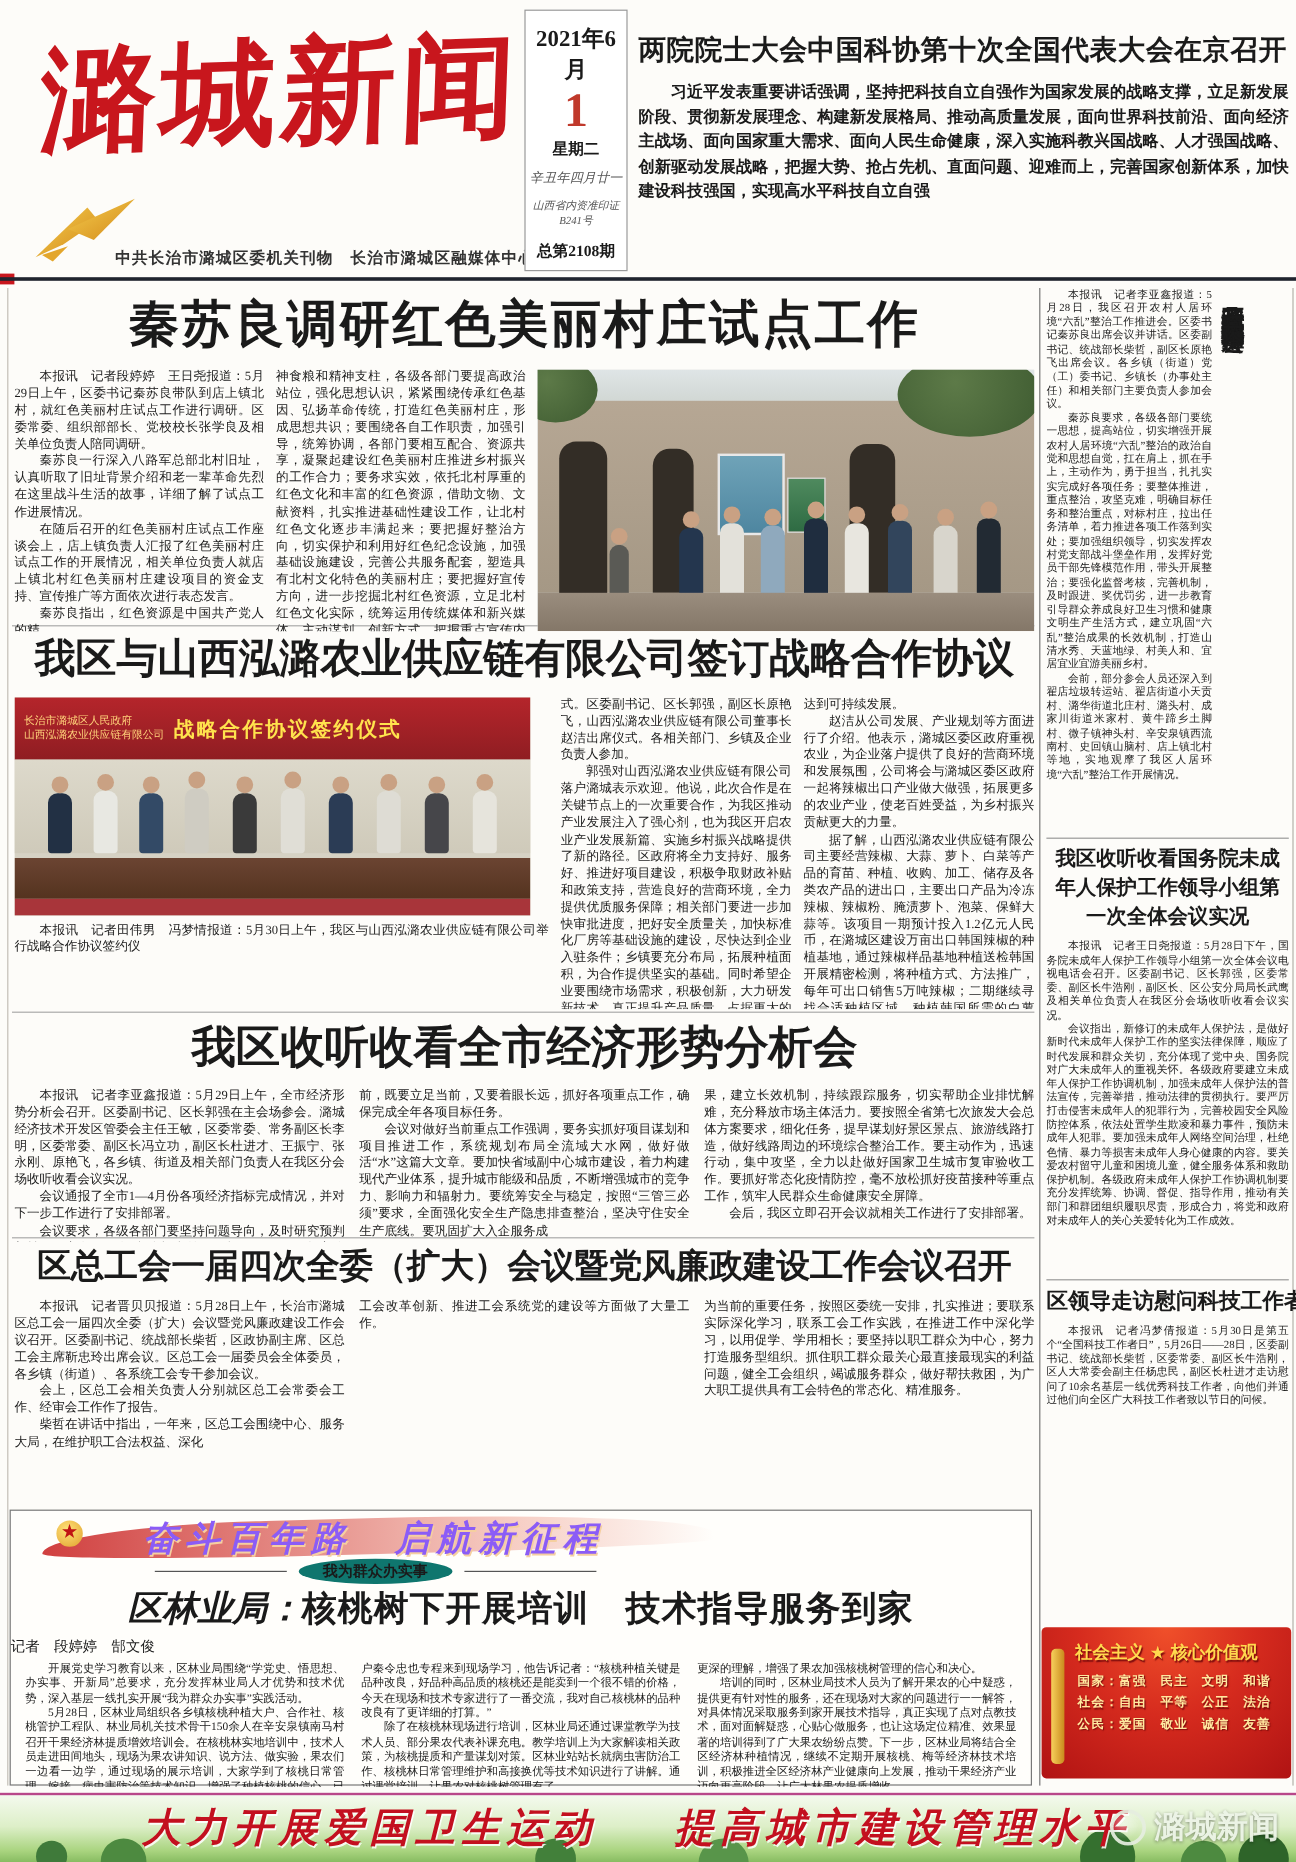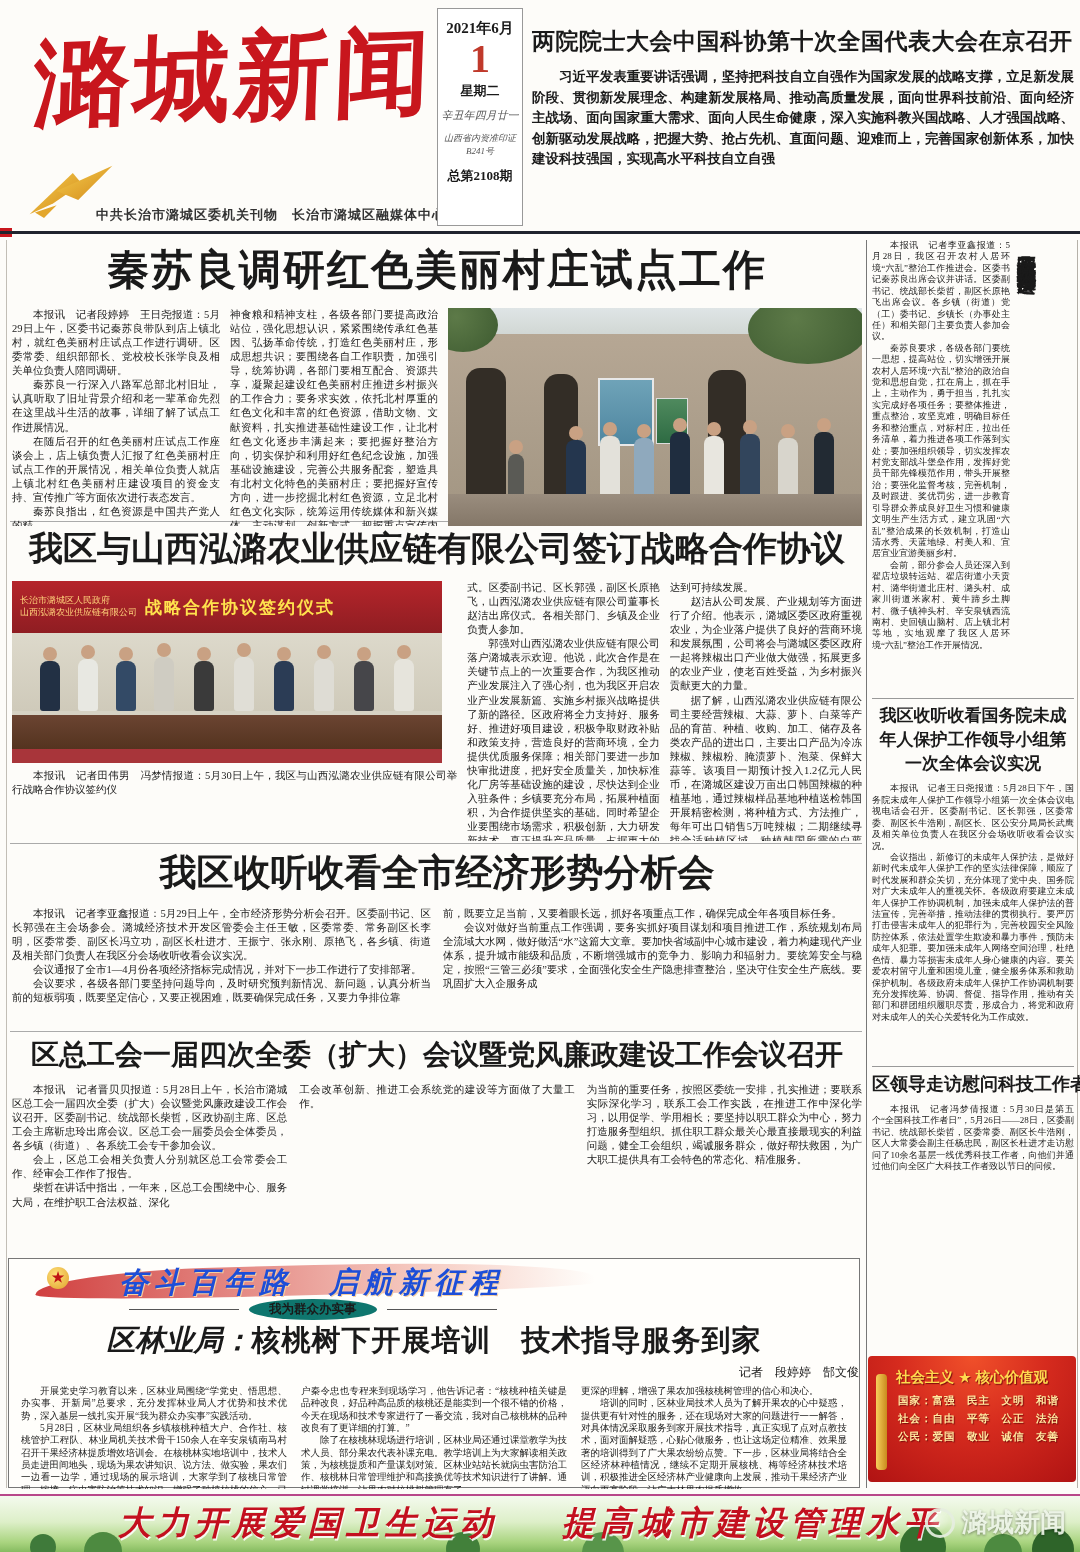--- a/index.html
+++ b/index.html
@@ -8,21 +8,21 @@
   
   .paper-title{position:absolute;left:34px;top:14px;font-size:96px;font-weight:900;
      color:#c8161d;font-family:"DejaVu Serif",serif;letter-spacing:4px;
      transform:rotate(-2deg) skewX(-4deg);white-space:nowrap;}
   .bird{position:absolute;left:26px;top:158px;width:90px;height:64px;}
   .latin{position:absolute;left:128px;top:168px;font-size:21px;font-weight:bold;color:#c8161d;
      letter-spacing:5px;word-spacing:34px;font-family:"Liberation Sans",sans-serif;}
   .organ{position:absolute;left:96px;top:206px;font-size:13px;color:#333;font-weight:bold;letter-spacing:1px;}
   .datebox{position:absolute;left:437px;top:8px;width:86px;height:218px;border:1px solid #999;
      background:#fff;text-align:center;box-sizing:border-box;padding-top:10px;}
-  .datebox .ym{font-size:15px;font-weight:900;}
+  .datebox .ym{font-size:19px;font-weight:900;}
   .datebox .day{font-size:40px;font-weight:900;color:#c0392b;line-height:1.05;}
   .datebox .wk{font-size:13px;font-weight:bold;margin-top:2px;}
   .datebox .lunar{font-size:11px;color:#555;margin-top:8px;font-style:italic;}
   .datebox .lic{font-size:9px;color:#555;margin-top:9px;font-style:italic;}
   .datebox .issue{font-size:13px;font-weight:bold;margin-top:9px;}
   .topstory{position:absolute;left:532px;top:26px;width:542px;}
   .topstory h1{margin:0 0 10px;font-size:23px;font-weight:900;white-space:nowrap;
      font-family:"Liberation Sans",sans-serif;letter-spacing:0.5px;}
   .topbody{margin:0;font-size:13.5px;font-weight:bold;line-height:1.52;text-indent:2em;text-align:justify;}
   .rule-header{position:absolute;left:0;top:231px;width:1080px;height:3px;background:#20242e;}
@@ -106,28 +106,28 @@
   
   #bottombox{position:absolute;left:8px;top:1258px;width:852px;height:230px;border:1px solid #777;
      box-sizing:border-box;background:#fffefb;}
   .bbanner{position:relative;height:62px;}
   .flagblob{position:absolute;left:26px;top:6px;width:560px;height:30px;border-radius:40% 60% 50% 50%/90% 80% 20% 30%;
      background:linear-gradient(90deg,rgba(200,30,30,.85),rgba(220,60,30,.25) 70%,transparent);transform:rotate(-1.5deg);}
   .flagstar{position:absolute;left:38px;top:8px;width:22px;height:22px;border-radius:50%;
      background:radial-gradient(circle at 40% 35%,#ffe27a,#e0a12c);color:#c01414;font-size:14px;
      text-align:center;line-height:22px;font-weight:900;}
   .btitle{position:absolute;left:110px;top:4px;font-size:29px;font-weight:900;font-style:italic;
-     color:#1d4ed8;letter-spacing:6px;text-shadow:1px 1px 0 #f5cfa0;font-family:"DejaVu Serif",serif;white-space:nowrap;}
+     color:#8b5cf6;letter-spacing:6px;text-shadow:1px 1px 0 #f5cfa0;font-family:"DejaVu Serif",serif;white-space:nowrap;}
   .bsubwrap{position:absolute;left:120px;top:40px;display:flex;align-items:center;gap:10px;}
   .bsubline{width:110px;height:1px;background:#555;}
   .bsub{background:#0f766e;border-radius:50%;padding:2px 20px;font-size:12.5px;font-weight:900;white-space:nowrap;}
   .bheadrow{text-align:center;margin-top:0;white-space:nowrap;}
   .bpfx{font-size:29px;font-weight:700;font-style:italic;font-family:"DejaVu Serif",serif;}
   .bmain{font-size:29px;font-weight:900;font-family:"Liberation Sans",sans-serif;letter-spacing:1px;}
-  .bbyline{text-align:right;font-size:12px;margin:3px 0 4px;}
+  .bbyline{text-align:left;font-size:12px;margin:3px 0 4px;}
   .bcols{display:flex;gap:14px;padding:0 12px;height:104px;overflow:hidden;}
   .bcols .c{flex:1;overflow:hidden;}
   .bcols p{font-size:9.5px;line-height:1.3;}
   
   #footerbanner{position:absolute;left:0;top:1494px;width:1080px;height:58px;overflow:hidden;
      border-top:2px solid #b8478a;
      background:linear-gradient(180deg,#f4faee 0%,#ddefc8 45%,#a9d47f 80%,#7fb65a 100%);}
   .trees{position:absolute;left:30px;bottom:-6px;width:26px;height:26px;border-radius:50%;background:#3f7a3a;
      box-shadow:60px 4px 0 6px #4d8a40,420px 2px 0 4px #42803a,560px 6px 0 8px #58954a,
         880px 0 0 10px #35702f,960px 6px 0 6px #4d8a40,1010px 2px 0 8px #2e6429;}
@@ -266,20 +266,24 @@
     <div class="cols3">
       <div class="c bodytext">
           <p>本报讯　记者李亚鑫报道：5月29日上午，全市经济形势分析会召开。区委副书记、区长郭强在主会场参会。潞城经济技术开发区管委会主任王敏，区委常委、常务副区长李明，区委常委、副区长冯立功，副区长杜进才、王振宁、张永刚、原艳飞，各乡镇、街道及相关部门负责人在我区分会场收听收看会议实况。</p>
           <p>会议通报了全市1—4月份各项经济指标完成情况，并对下一步工作进行了安排部署。</p>
           <p>会议要求，各级各部门要坚持问题导向，及时研究预判新情况、新问题，认真分析当前的短板弱项，既要坚定信心，又要正视困难，既要确保完成任务，又要力争排位靠</p>
         </div>
       <div class="c bodytext">
           <p class="cont">前，既要立足当前，又要着眼长远，抓好各项重点工作，确保完成全年各项目标任务。</p>
           <p>会议对做好当前重点工作强调，要务实抓好项目谋划和项目推进工作，系统规划布局全流域大水网，做好做活“水”这篇大文章。要加快省域副中心城市建设，着力构建现代产业体系，提升城市能级和品质，不断增强城市的竞争力、影响力和辐射力。要统筹安全与稳定，按照“三管三必须”要求，全面强化安全生产隐患排查整治，坚决守住安全生产底线。要巩固扩大入企服务成</p>
         </div>
+      <div class="c bodytext">
+          <p class="cont">果，建立长效机制，持续跟踪服务，切实帮助企业排忧解难，充分释放市场主体活力。要按照全省第七次旅发大会总体方案要求，细化任务，提早谋划好景区景点、旅游线路打造，做好线路周边的环境综合整治工作。要主动作为，迅速行动，集中攻坚，全力以赴做好国家卫生城市复审验收工作。要抓好常态化疫情防控，毫不放松抓好疫苗接种等重点工作，筑牢人民群众生命健康安全屏障。</p>
+          <p>会后，我区立即召开会议就相关工作进行了安排部署。</p>
+        </div>
     </div>
   </section>
 
   <section id="a4">
     <h2 class="headline">区总工会一届四次全委（扩大）会议暨党风廉政建设工作会议召开</h2>
     <div class="cols4">
       <div class="c bodytext">
           <p>本报讯　记者晋贝贝报道：5月28日上午，长治市潞城区总工会一届四次全委（扩大）会议暨党风廉政建设工作会议召开。区委副书记、统战部长柴哲，区政协副主席、区总工会主席靳忠玲出席会议。区总工会一届委员会全体委员，各乡镇（街道）、各系统工会专干参加会议。</p>
           <p>会上，区总工会相关负责人分别就区总工会常委会工作、经审会工作作了报告。</p>
           <p>柴哲在讲话中指出，一年来，区总工会围绕中心、服务大局，在维护职工合法权益、深化</p>

